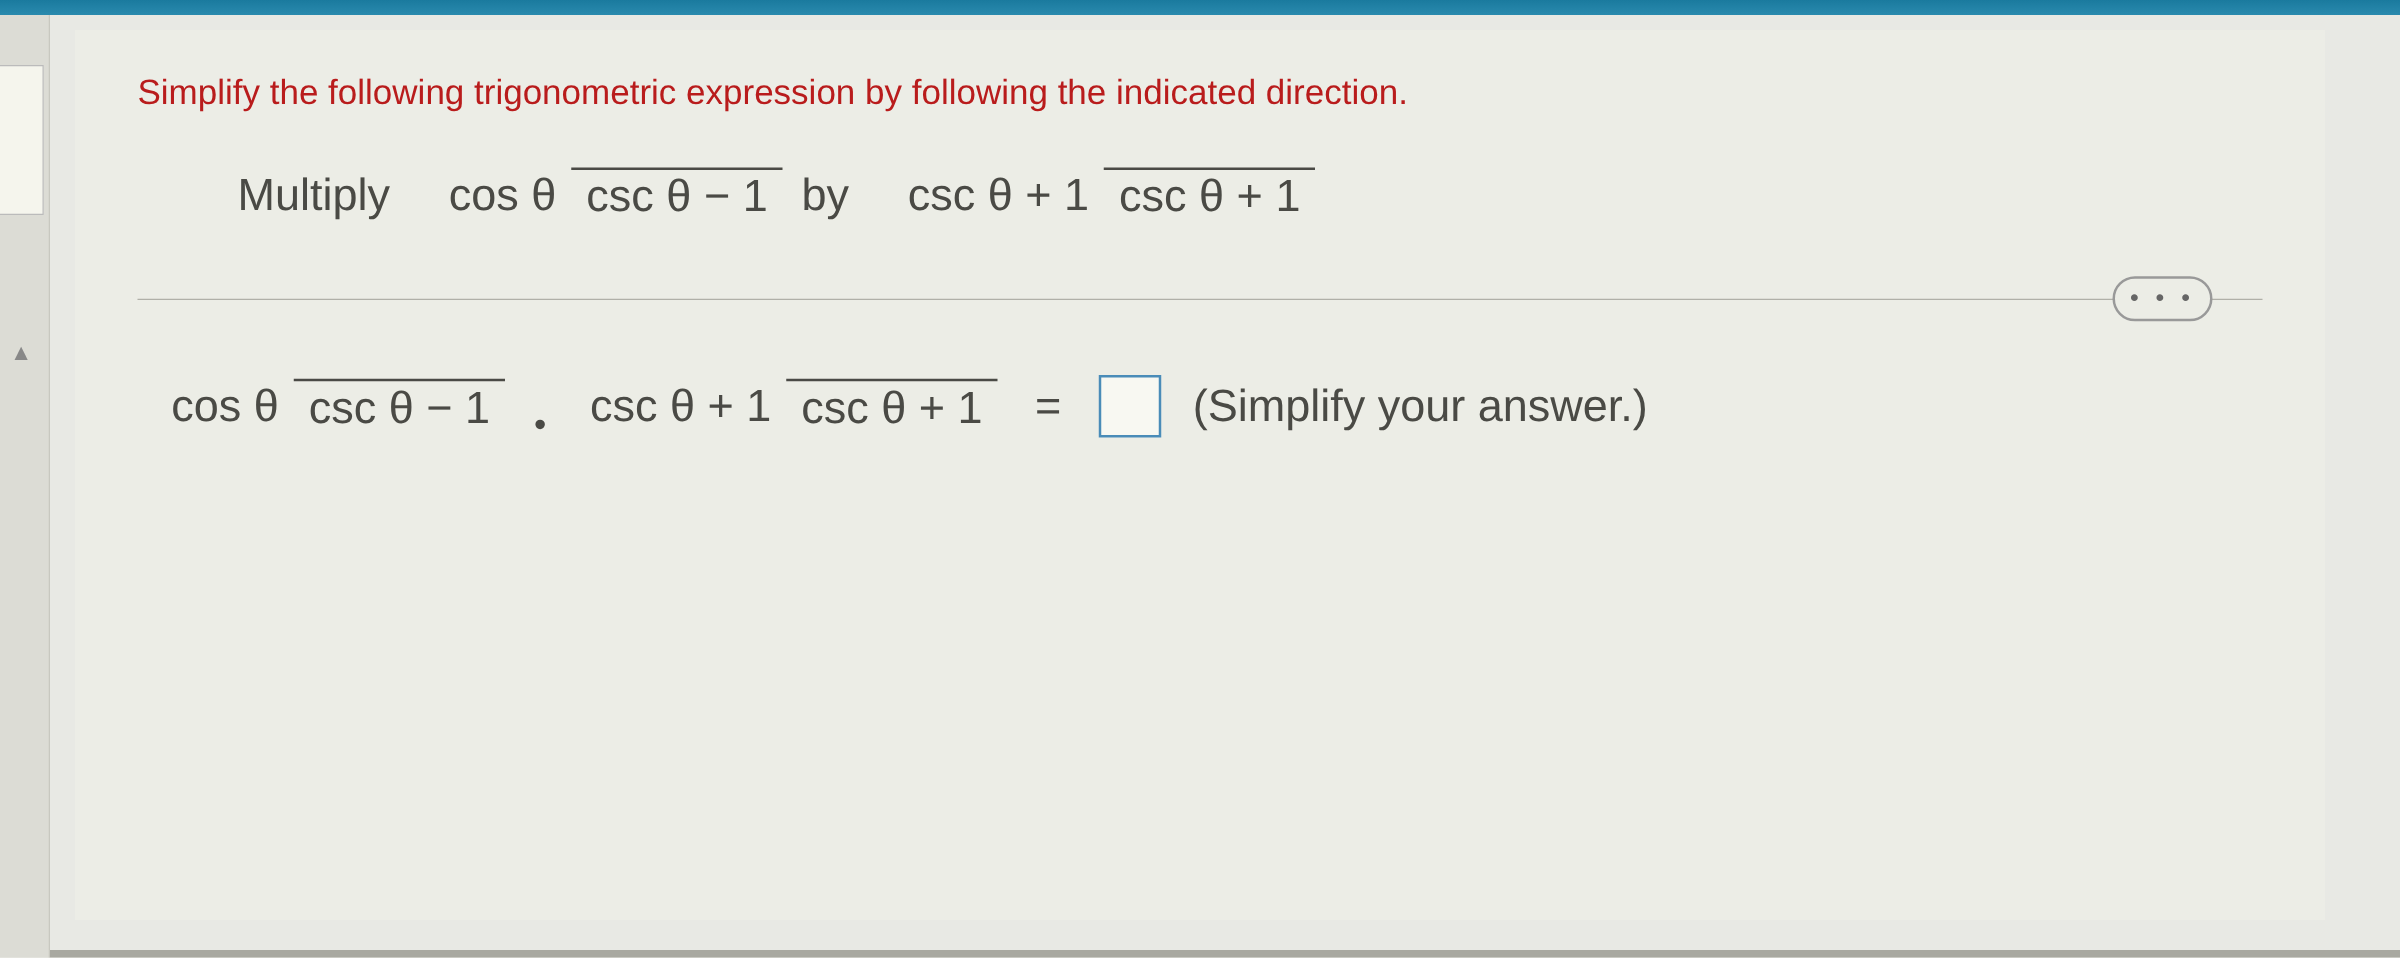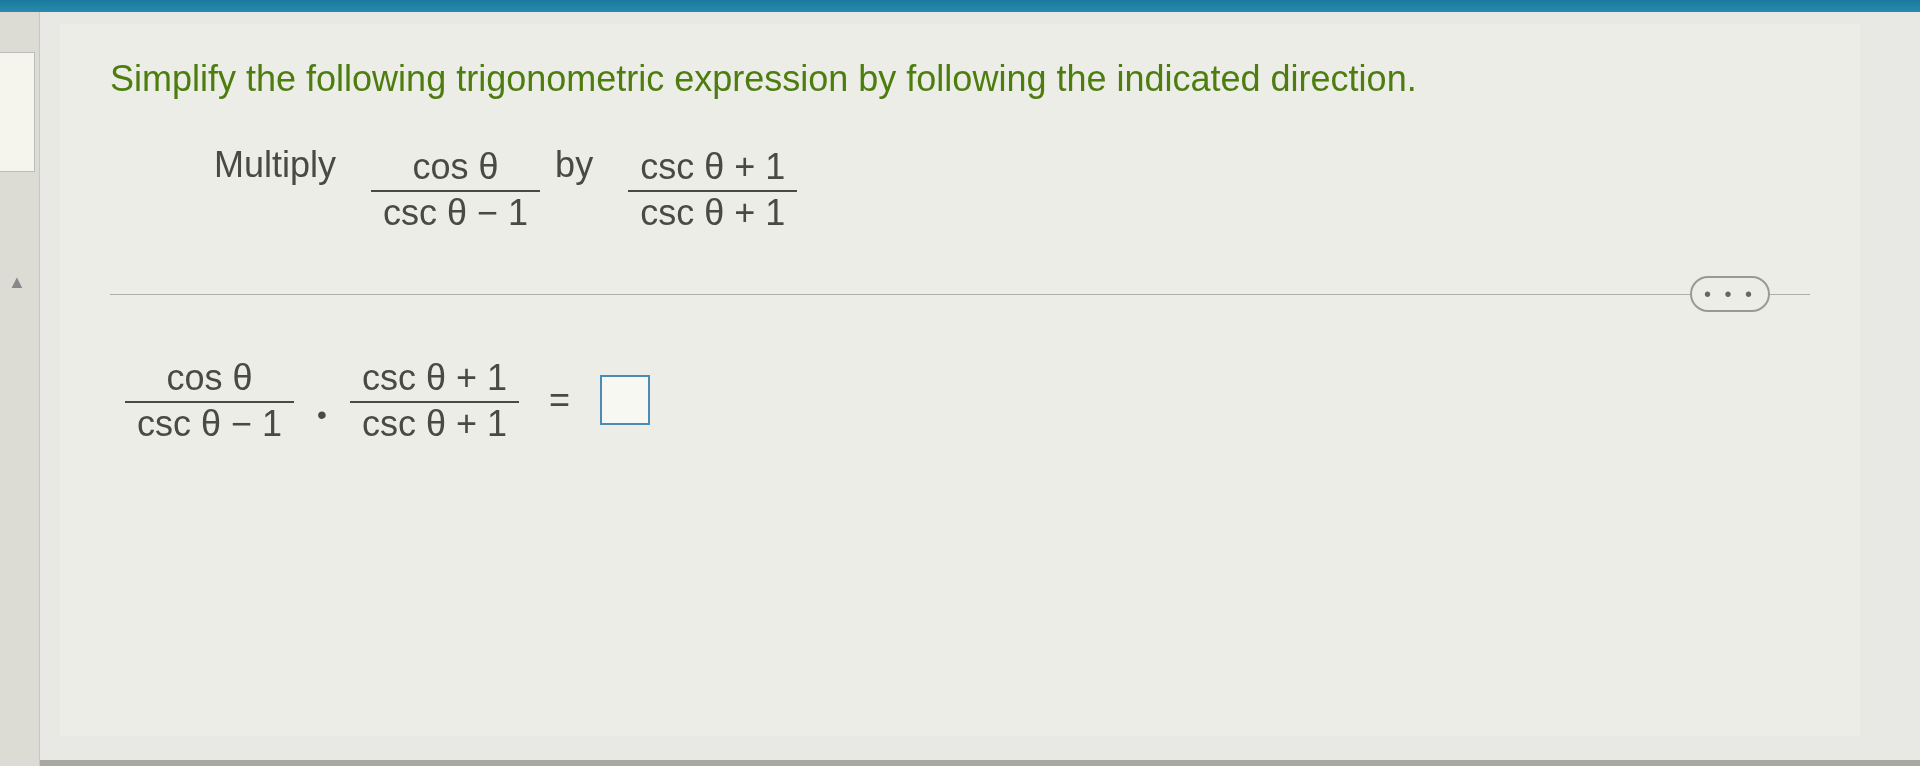--- a/index.html
+++ b/index.html
@@ -58,41 +58,42 @@
       position: absolute;
       left: 60px;
       top: 24px;
       right: 60px;
       bottom: 30px;
       background: #ecede6;
       padding: 30px 50px;
     }
     
     .instruction {
-      font-size: 36px;
-      color: #4d7c0f;
+      font-size: 28px;
+      color: #b91c1c;
       margin-bottom: 40px;
       line-height: 1.4;
     }
     
     .multiply-line {
       display: flex;
-      margin-left: 104px;
+      align-items: center;
+      margin-left: 80px;
       margin-bottom: 60px;
       font-size: 36px;
       color: #4a4a45;
     }
     
     .word {
       margin-right: 20px;
     }
     
     .fraction {
       display: inline-flex;
-      flex-direction: column;
+      flex-direction: row;
       align-items: center;
       margin: 0 15px;
       vertical-align: middle;
     }
     
     .numerator {
       padding: 2px 12px;
       text-align: center;
       white-space: nowrap;
     }
@@ -207,17 +208,18 @@
       <span class="numerator">cos  θ</span>
       <span class="denominator">csc  θ − 1</span>
     </span>
     <span class="dot">•</span>
     <span class="fraction">
       <span class="numerator">csc  θ + 1</span>
       <span class="denominator">csc  θ + 1</span>
     </span>
     <span class="equals">=</span>
     <span class="answer-box"></span>
+    <span class="simplify-note">(Simplify your answer.)</span>
   </div>
 
 </div>
 
 <div class="bottom-border"></div>
 
 </body></html>

